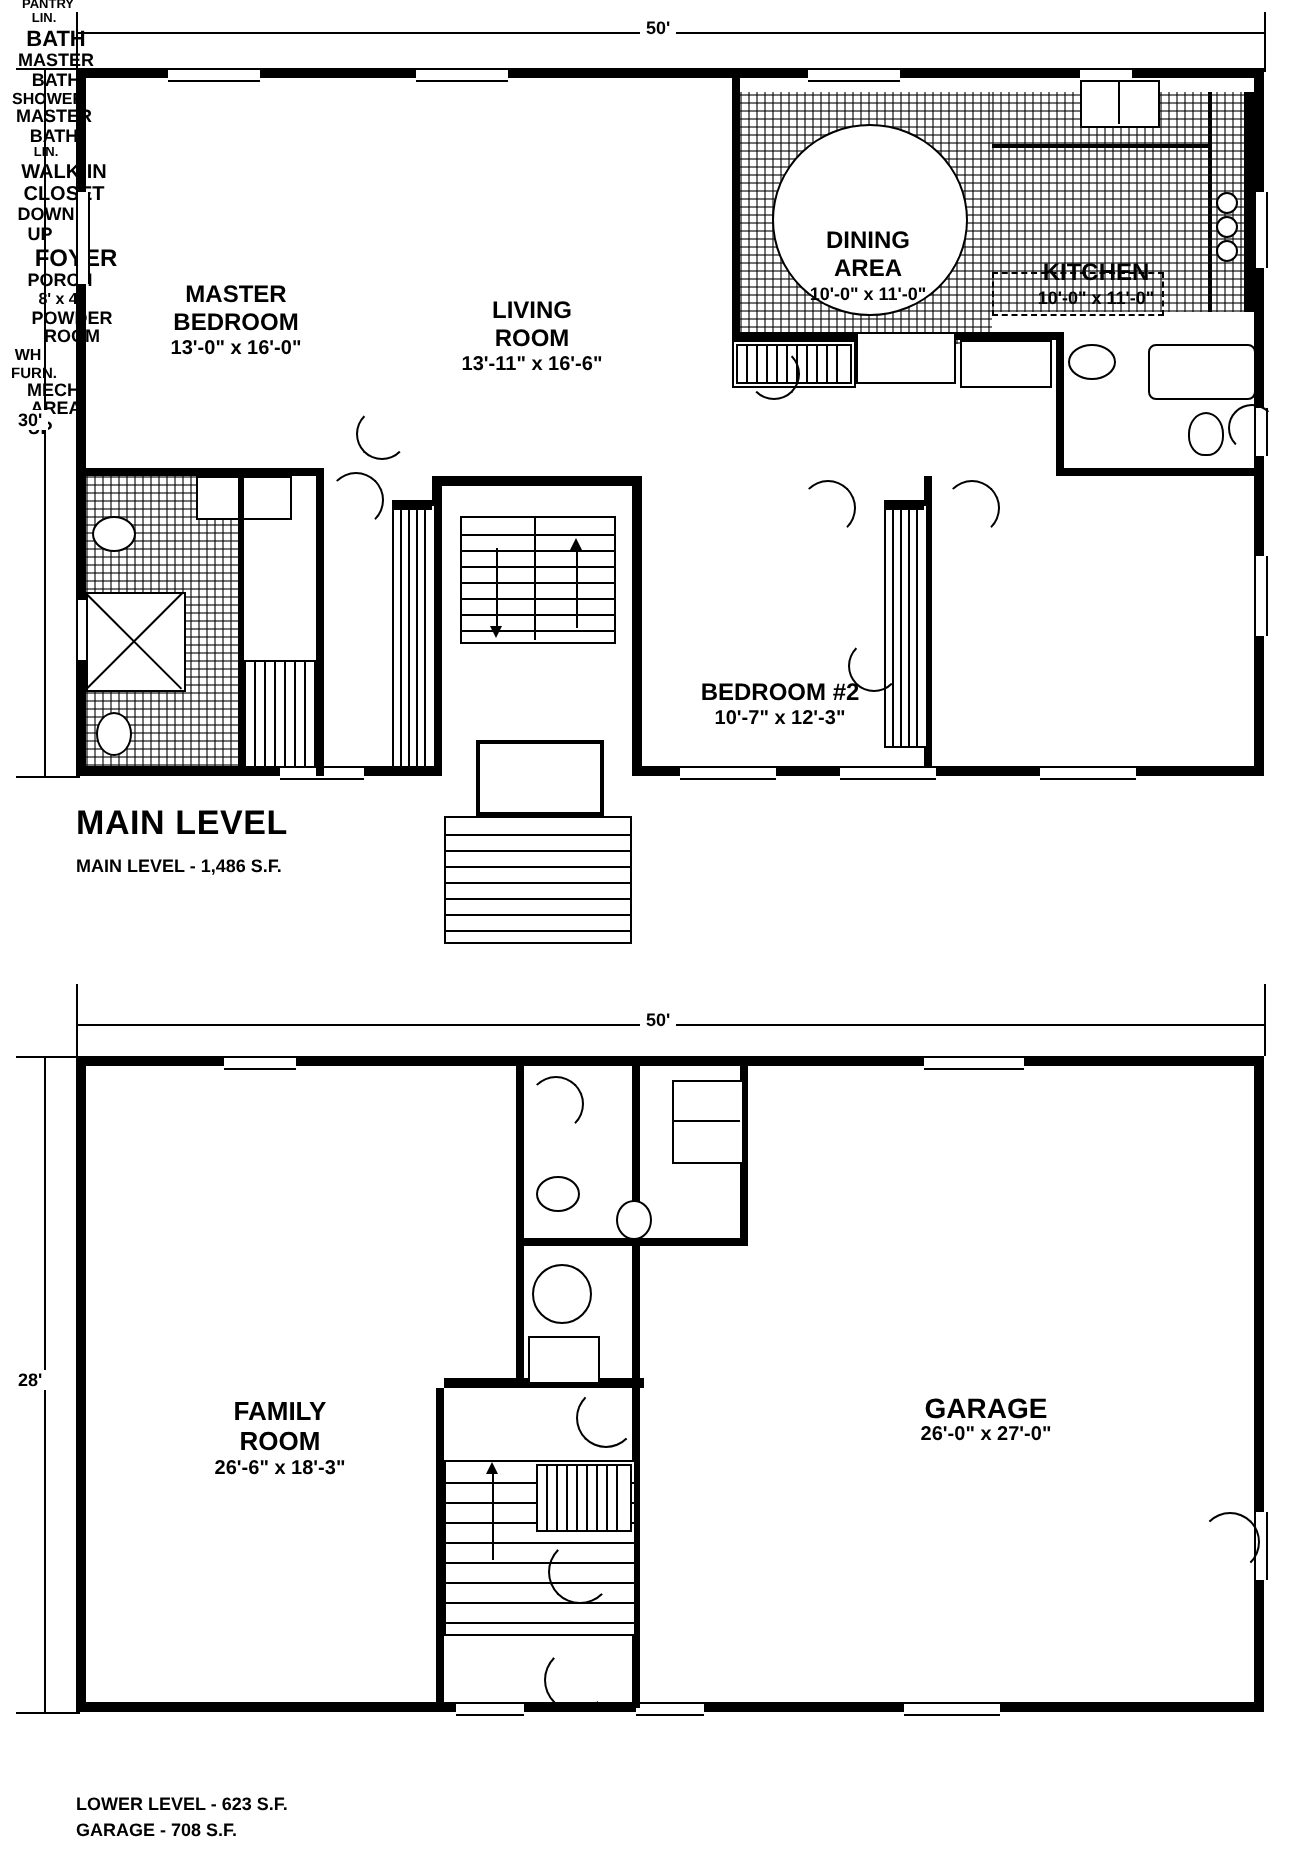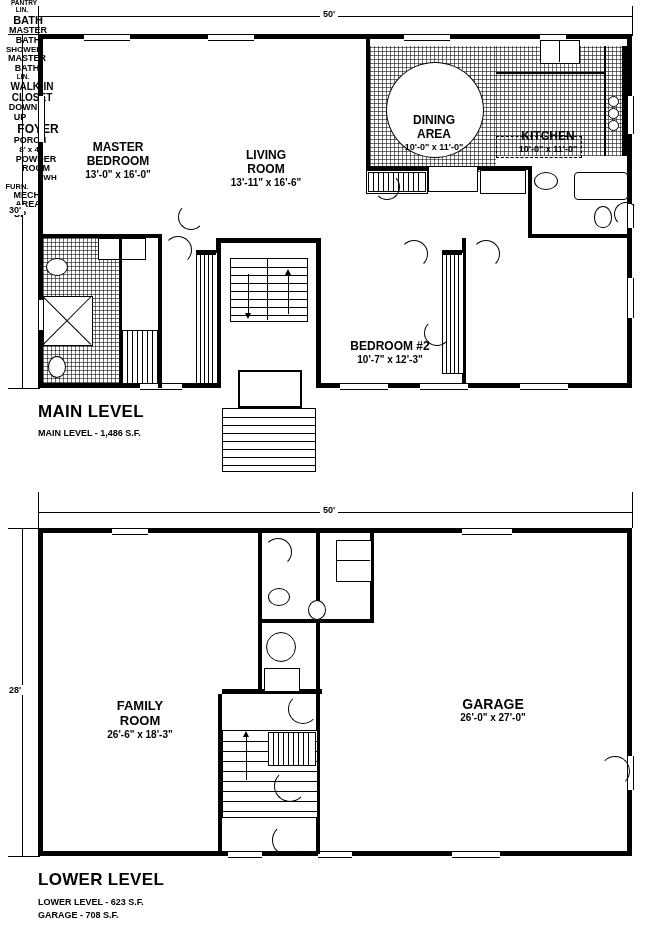--- a/index.html
+++ b/index.html
@@ -301,21 +301,21 @@
   <div class="thin" style="left:336px;top:560px;width:34px;height:1px;"></div>
   <div class="fixr" style="left:268px;top:588px;width:20px;height:16px;"></div>
   <div class="fixr" style="left:308px;top:600px;width:16px;height:18px;"></div>
   <div class="lbl-sm" style="left:262px;top:565px;width:72px;font-size:9px;">
     <div>POWDER</div>
     <div>ROOM</div>
   </div>
   <div class="door-arc" style="left:264px;top:538px;width:26px;height:26px;border-color:#000 #000 transparent transparent;"></div>
 
   <div class="fixr" style="left:266px;top:632px;width:28px;height:28px;"></div>
-  <div class="lbl-xs" style="left:266px;top:641px;width:28px;font-size:8px;padding-left:36px;">
+  <div class="lbl-xs" style="left:266px;top:641px;width:28px;font-size:8px;">
     <span>WH</span>
   </div>
   <div class="fix" style="left:264px;top:668px;width:34px;height:22px;"></div>
   <div class="lbl-xs" style="left:264px;top:674px;width:34px;font-size:7.5px;">
     <span>FURN.</span>
   </div>
   <div class="lbl-sm" style="left:320px;top:645px;width:56px;font-size:9px;">
     <div>MECH.</div>
     <div>AREA</div>
   </div>
@@ -341,17 +341,16 @@
       <i style="left:19px;"></i>
       <i style="left:24px;"></i>
       <i style="left:29px;"></i>
       <i style="left:34px;"></i>
       <i style="left:39px;"></i>
   </div>
   <div class="door-arc" style="left:274px;top:770px;width:30px;height:30px;border-color:transparent transparent #000 #000;"></div>
   <div class="door-arc" style="left:272px;top:824px;width:30px;height:30px;border-color:transparent transparent #000 #000;"></div>
   <div class="door-arc" style="left:288px;top:694px;width:28px;height:28px;border-color:transparent transparent #000 #000;"></div>
 
-  <div class="title" style="position:absolute;left:38px;top:870px;">LOWER LEVEL</div>
   <div class="subtitle" style="position:absolute;left:38px;top:897px;">LOWER LEVEL - 623 S.F.</div>
   <div class="subtitle" style="position:absolute;left:38px;top:910px;">GARAGE - 708 S.F.</div>
 
 </div>
 
 </body></html>

